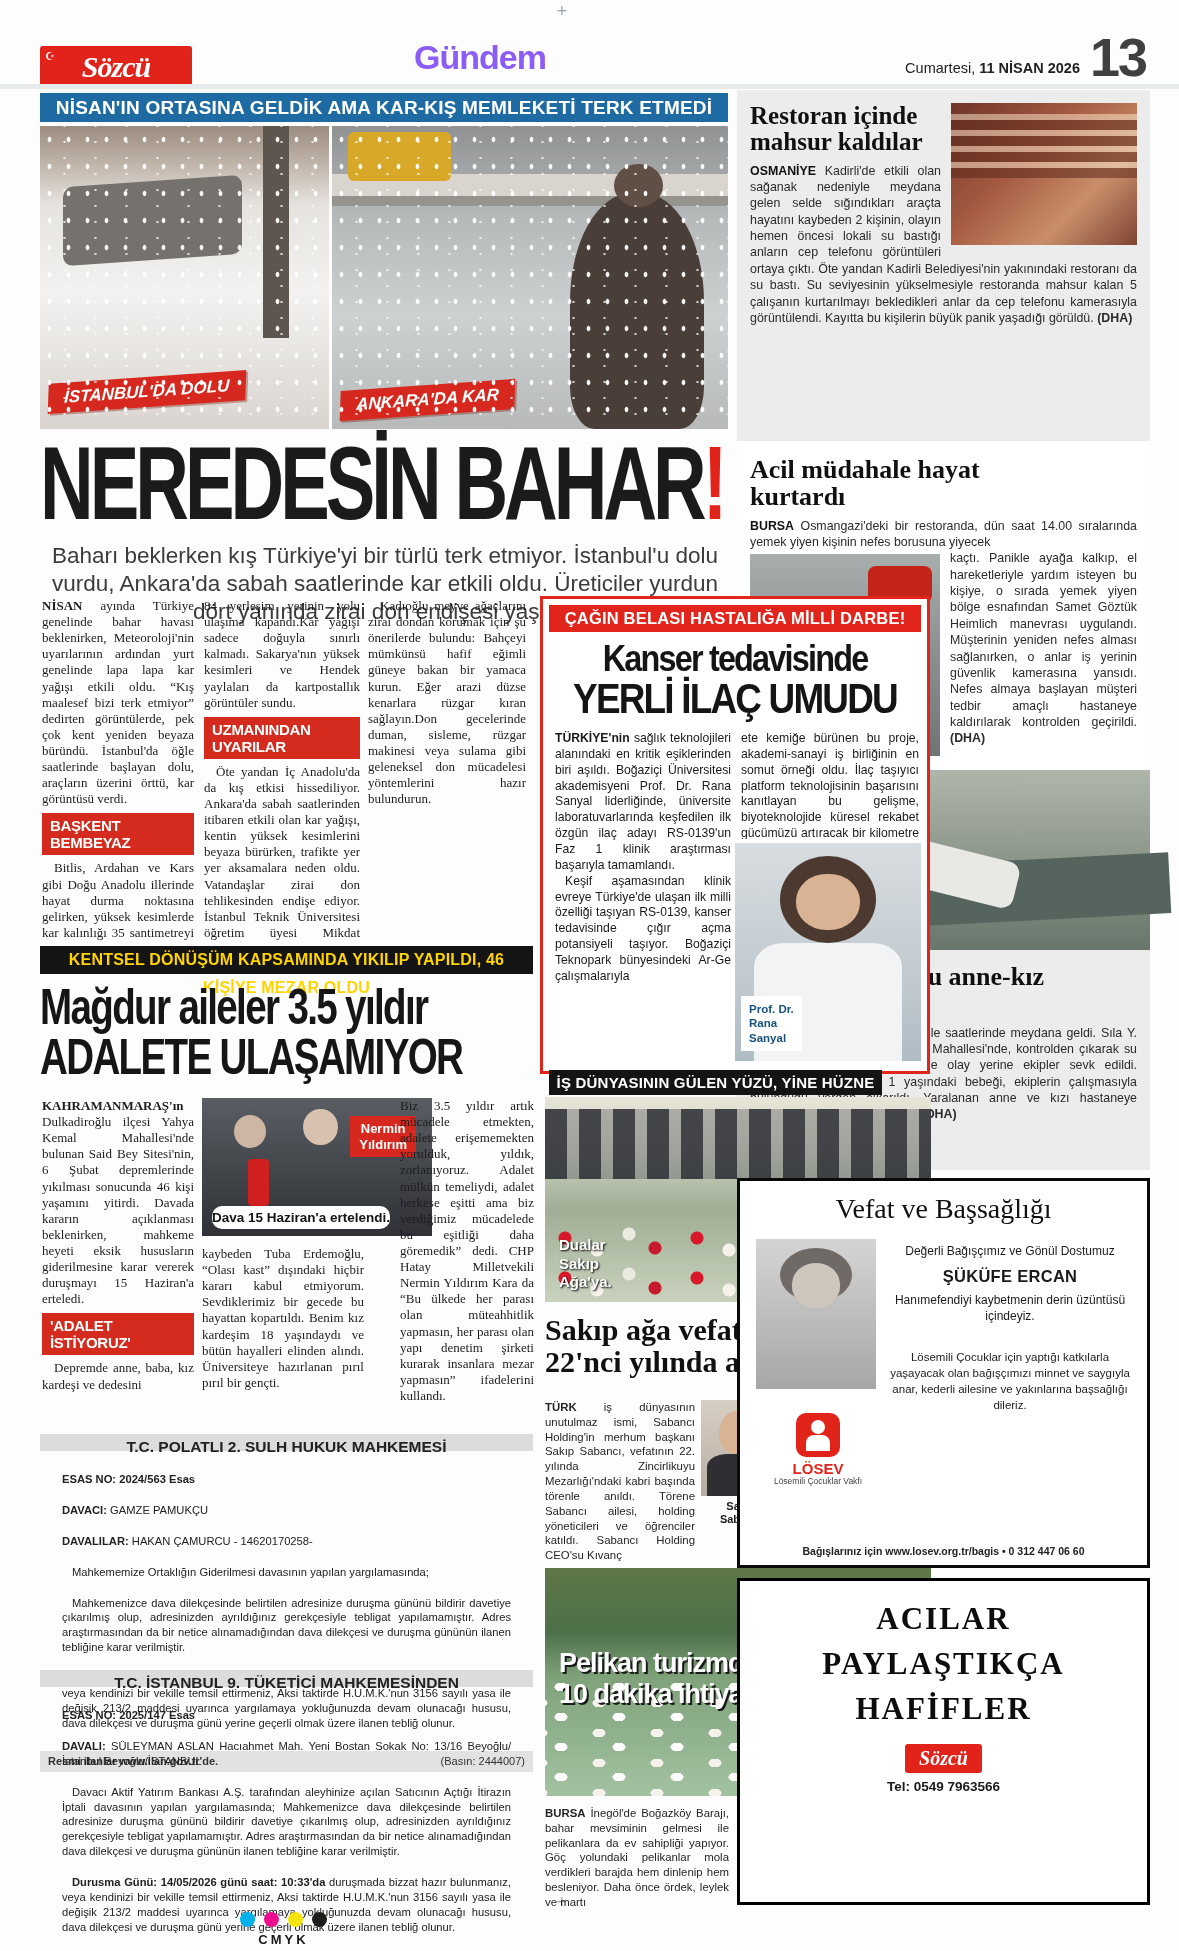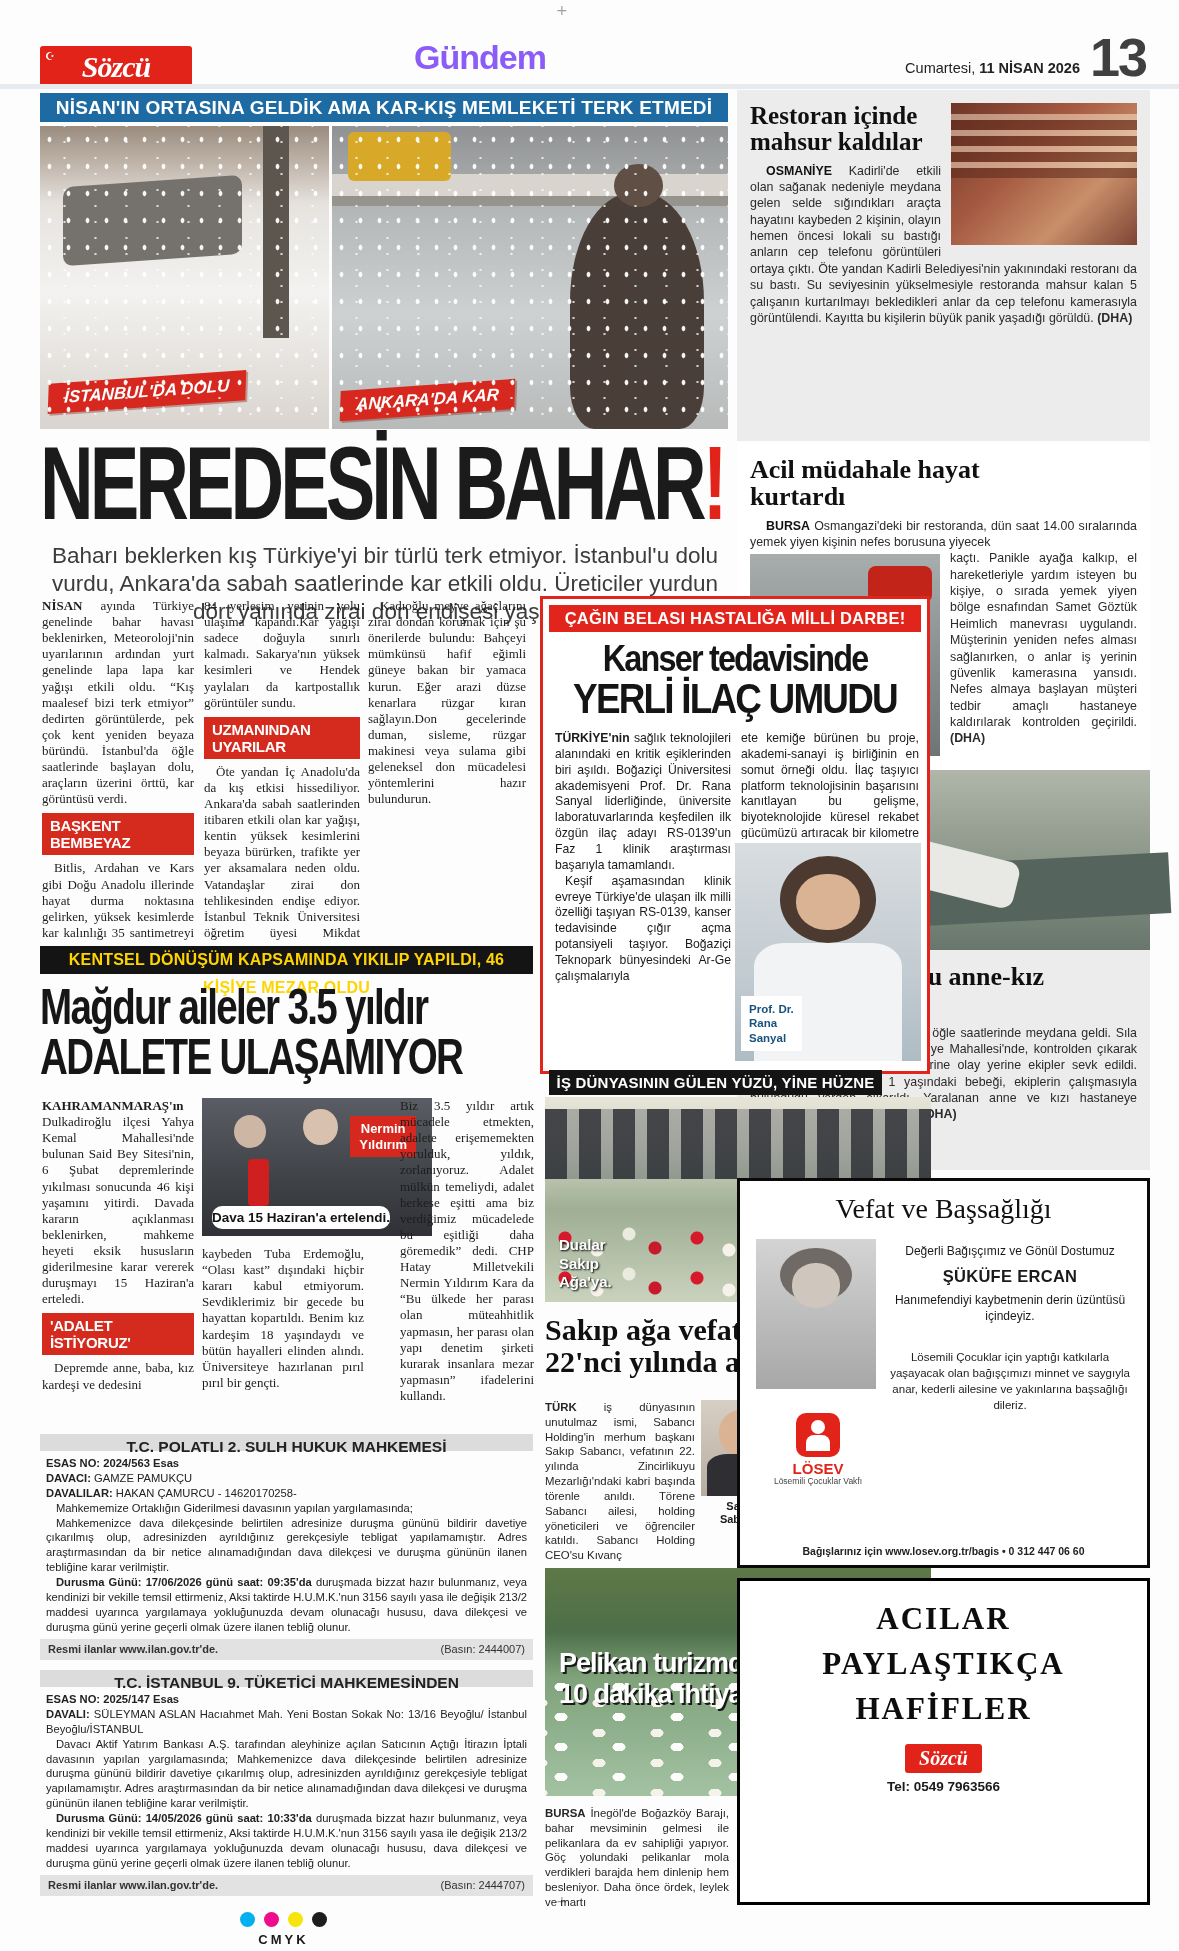--- a/index.html
+++ b/index.html
@@ -63,21 +63,21 @@
   .ph-acil{float:left;width:190px;height:202px;margin:4px 10px 0 0;position:relative;overflow:hidden;
         background:linear-gradient(180deg,#a8adad 0%,#8d9393 45%,#6f7474 100%);}
   .ph-acil .car{position:absolute;right:4%;top:6%;width:34%;height:18%;background:#c22419;border-radius:8px;}
   .ph-acil .p1{position:absolute;left:12%;top:38%;width:22%;height:40%;background:#2e2e33;border-radius:40% 40% 10% 10%;}
   .ph-acil .p2{position:absolute;left:44%;top:46%;width:24%;height:38%;background:#3c3a40;border-radius:40% 40% 10% 10%;}
   .ph-acil .table{position:absolute;left:18%;bottom:2%;width:64%;height:16%;background:#d8d3c8;border-radius:50%;}
   .ph-arac{position:absolute;left:0;top:0;width:413px;height:180px;
         background:linear-gradient(180deg,#b0b6aa 0%,#8f998c 45%,#68766b 100%);}
   .ph-arac .canal{position:absolute;left:-5%;top:52%;width:110%;height:34%;background:#55645c;transform:rotate(-3deg);}
   .ph-arac .car{position:absolute;left:38%;top:44%;width:30%;height:26%;background:#e8e8e4;border-radius:12px;transform:rotate(14deg);}
-  .dateline{font-weight:bold;color:#111;margin-left:16px;}
+  .dateline{font-weight:bold;color:#111;}
   .credit{font-weight:bold;}
 
   
   .kanser{left:540px;top:596px;width:390px;height:478px;border:3px solid #e2251c;background:#fff;box-sizing:border-box;}
   .kanser .banner{position:absolute;left:6px;top:6px;right:6px;height:27px;background:#e2251c;color:#fff;
         font:bold 16.5px/27px "Liberation Sans",sans-serif;text-align:center;letter-spacing:.2px;}
   .kanser .hl{position:absolute;left:0;top:40px;width:100%;text-align:center;color:#151515;}
   .kanser .hl .l1{display:block;font:bold 36px/1.05 "Liberation Sans",sans-serif;letter-spacing:-2px;transform:scale(.9,1.05);}
   .kanser .hl .l2{display:block;font:bold 41px/1.05 "Liberation Sans",sans-serif;letter-spacing:-2px;transform:scale(.9,1.05);}
   .kanser .colA{position:absolute;left:12px;top:132px;width:176px;height:330px;
@@ -107,21 +107,21 @@
   .ph-magdur .mic{position:absolute;left:20%;top:44%;width:9%;height:34%;background:#cf1f1f;border-radius:4px;}
   .nermin{position:absolute;right:16px;top:18px;background:#d6281e;color:#fff;text-align:center;
         font:bold 13px/1.2 "Liberation Sans",sans-serif;padding:5px 9px;}
   .dava{position:absolute;left:10px;bottom:7px;background:#fff;color:#141414;border-radius:10px;
         font:bold 13.5px/1 "Liberation Sans",sans-serif;padding:5px 0;white-space:nowrap;}
 
   
   .notice{position:absolute;left:40px;width:493px;}
   .notice .tbar{height:17px;background:#dcdcdc;text-align:center;font:bold 15.5px/25px "Liberation Sans",sans-serif;color:#222;}
   .notice .nbody{padding:5px 6px 4px 6px;font:11.2px/1.33 "Liberation Sans",sans-serif;color:#222;text-align:justify;}
-  .notice .nbody p{margin:0;}
+  .notice .nbody p{margin:16px;}
   .notice .nbody p.ind{text-indent:10px;}
   .notice .fbar{height:21px;background:#e2e2e2;font:bold 11px/21px "Liberation Sans",sans-serif;
         padding:0 8px;display:flex;justify-content:space-between;color:#333;}
   .notice .fbar .basin{font-weight:normal;}
 
   
   .ph-sakip{left:545px;top:1097px;width:386px;height:205px;
         background:linear-gradient(180deg,#e8e4d8 0%,#cfd3c4 26%,#9fae94 55%,#c9d2bd 100%);}
   .ph-sakip .crowd{position:absolute;left:0;top:6%;width:100%;height:34%;
         background:repeating-linear-gradient(90deg,rgba(40,42,48,.85) 0 22px,rgba(90,92,98,.4) 22px 34px);}

